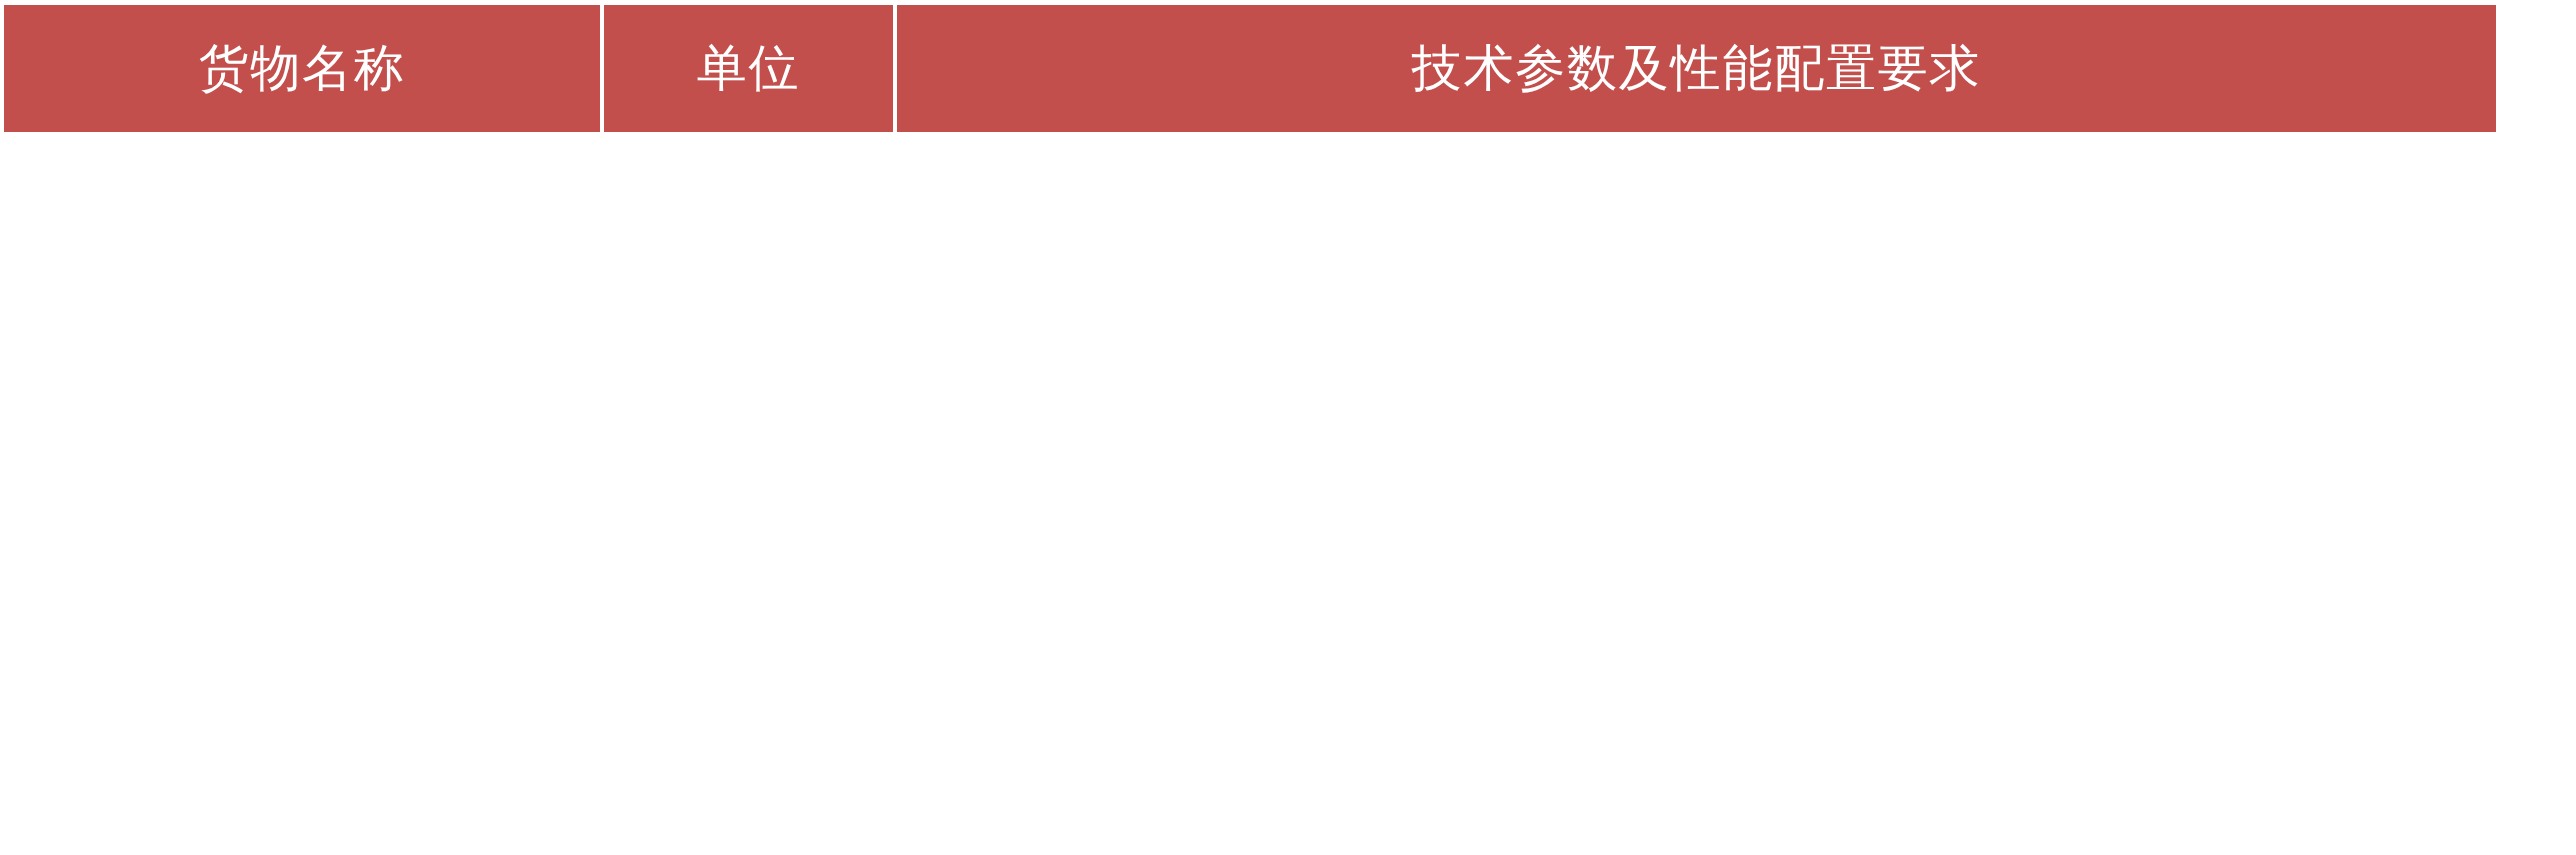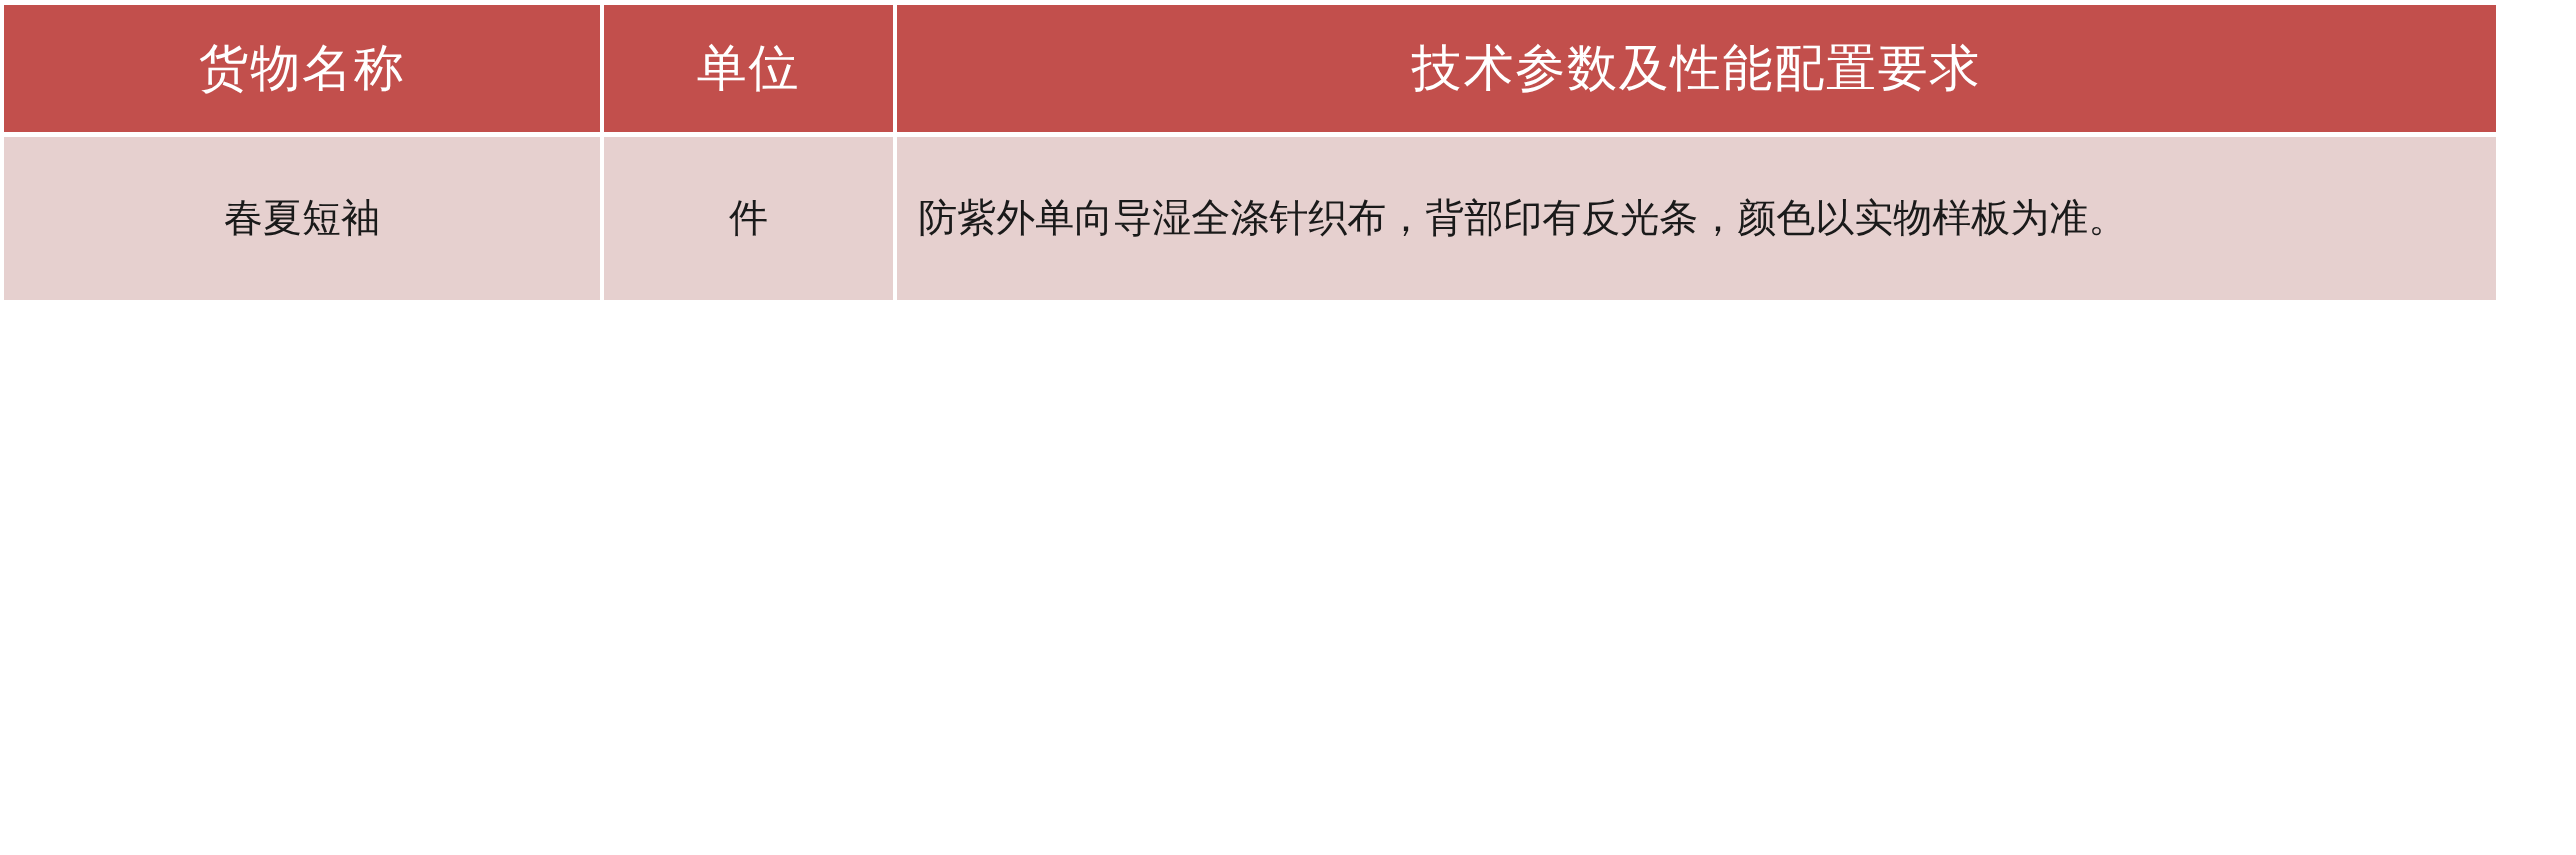--- a/index.html
+++ b/index.html
@@ -72,20 +72,15 @@
     <col class="col-spec">
   </colgroup>
   <thead>
     <tr>
       <th class="cell-head-name">货物名称</th>
       <th class="cell-head-unit">单位</th>
       <th class="cell-head-spec">技术参数及性能配置要求</th>
     </tr>
   </thead>
   <tbody>
-    <tr class="row-shade-dark">
-      <td class="cell-name">春夏短袖</td>
-      <td class="cell-unit">件</td>
-      <td class="cell-spec">防紫外单向导湿全涤针织布，背部印有反光条，颜色以实物样板为准。</td>
-    </tr>
   </tbody>
 </table>
 
 
 </body></html>

